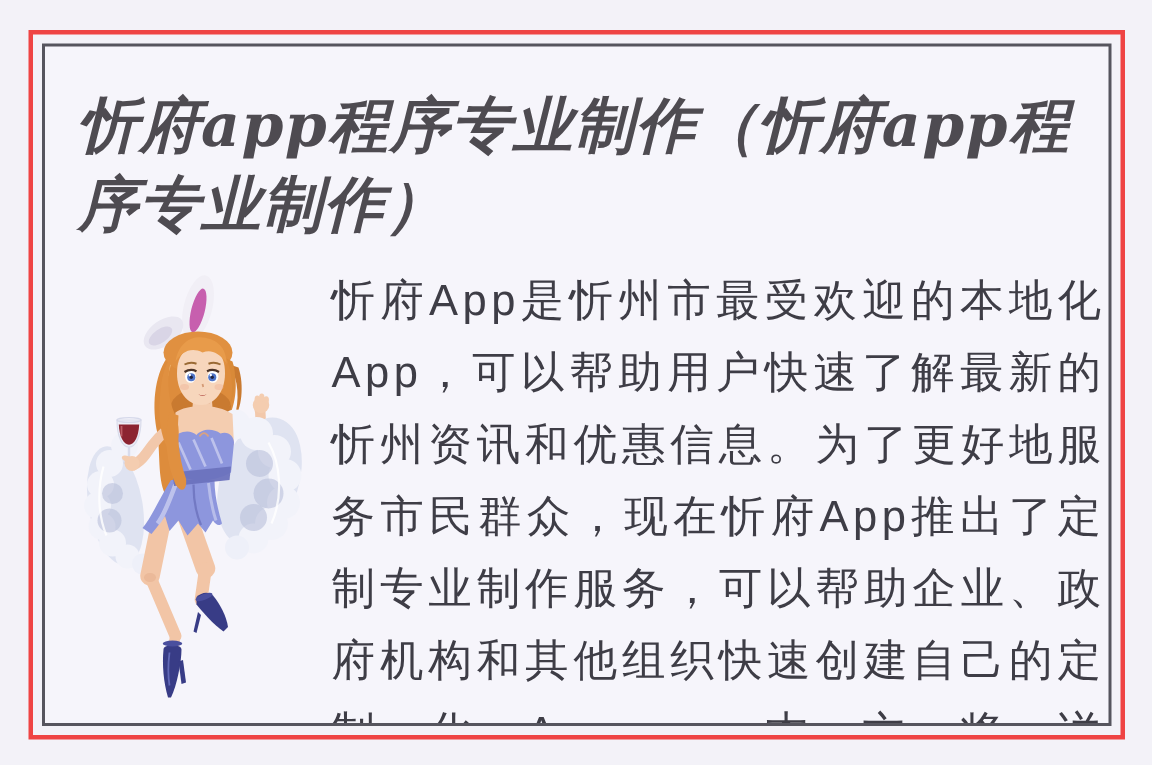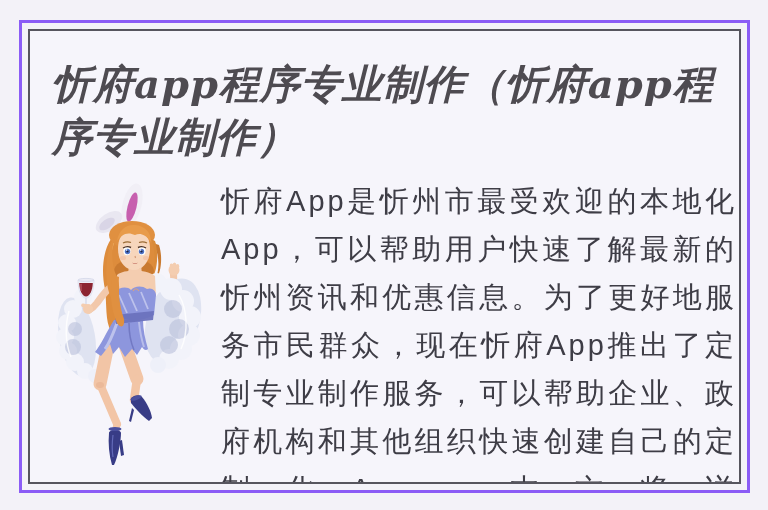--- a/index.html
+++ b/index.html
@@ -3,21 +3,21 @@
 <meta charset="utf-8">
 <style>
   html,body { margin:0; padding:0; }
   .screen {
     position:relative; width:768px; height:510px;
     background:#f3f2f8; overflow:hidden;
     font-family:"Liberation Sans", sans-serif;
   }
   .frame-outer {
     position:absolute; left:19px; top:20px; right:18px; bottom:17px;
-    border:3px solid #8b5cf6;
+    border:3px solid #ef4444;
     padding-left:48px;
   }
   .frame-inner {
     position:absolute; left:6px; top:6px; right:6px; bottom:6px;
     border:2px solid #56555e;
     background:#f6f5fb; overflow:hidden;
   }
   .article-title {
     margin:26px 4px 0 22px;
     font-family:"DejaVu Serif", serif;

